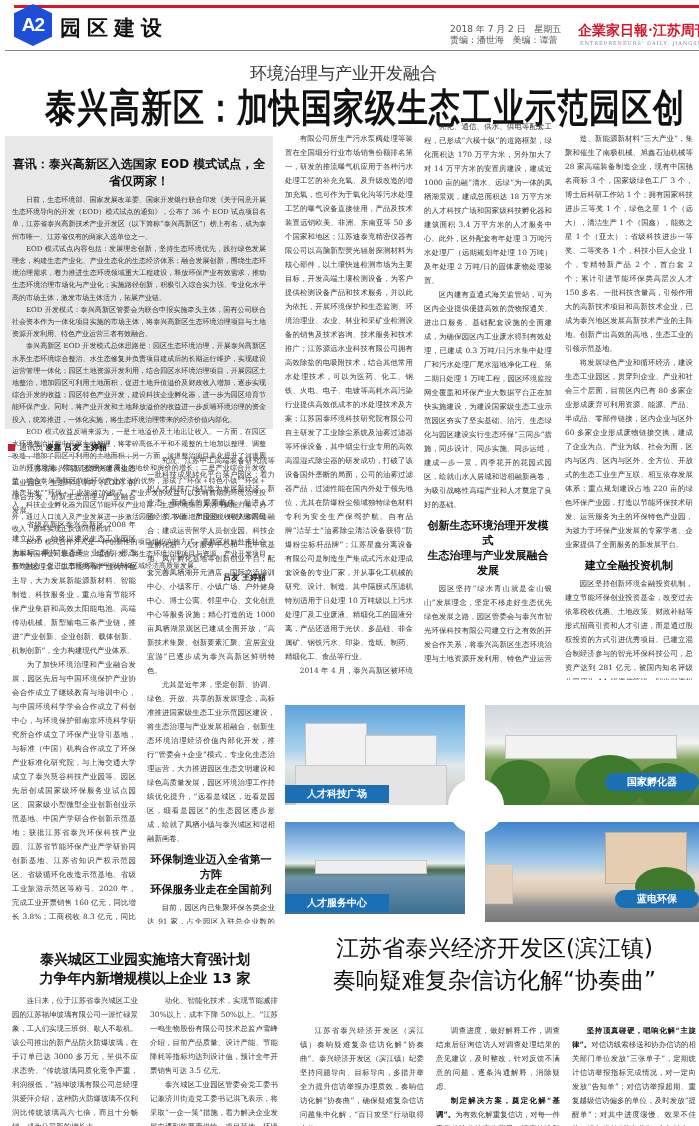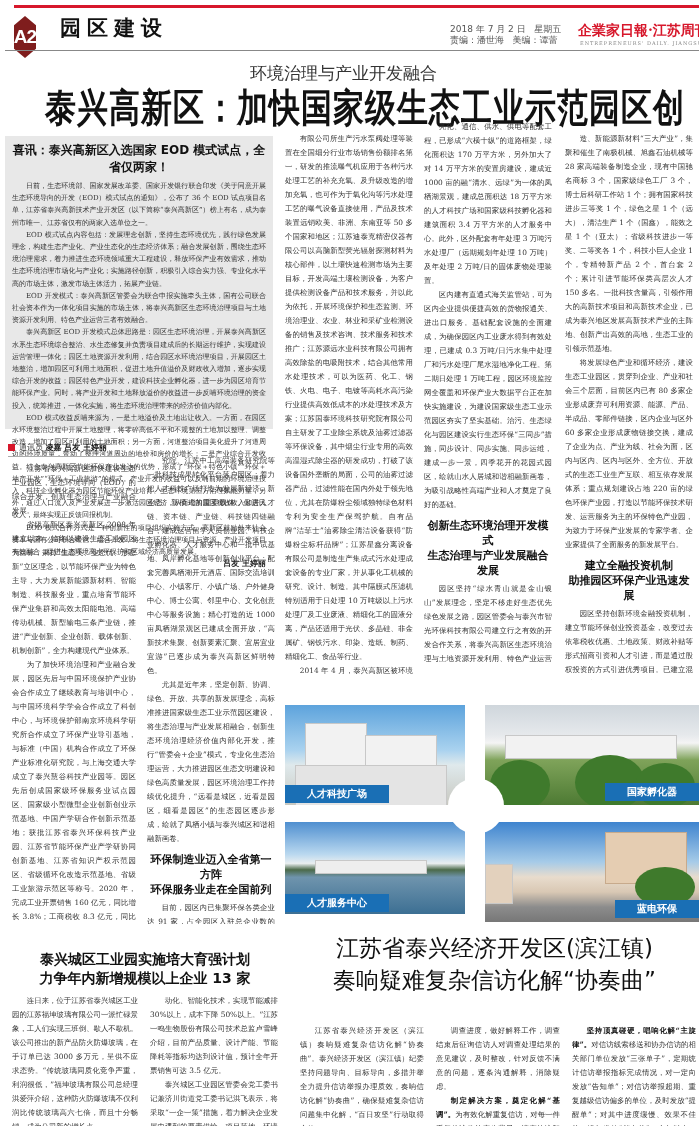--- a/index.html
+++ b/index.html
@@ -1,34 +1,34 @@
 <!DOCTYPE html>
 <html><head>
 <meta charset="utf-8">
 <style>
   html, body { margin: 0; padding: 0; background: #fff; }
   body { width: 699px; height: 1126px; position: relative; overflow: hidden;
          font-family: "DejaVu Serif", "Liberation Serif", serif; color: #222; }
   .abs { position: absolute; }
   
   .top-rule { left: 14px; top: 5px; width: 685px; height: 3px; background: #d7172b; }
-  .badge { left: 14px; top: 16px; width: 22px; height: 42px; background: #7f1d1d;
+  .badge { left: 14px; top: 4px; width: 38px; height: 42px; background: #1d4ed8;
            clip-path: polygon(50% 0, 100% 22%, 100% 78%, 50% 100%, 0 78%, 0 22%);
            color: #fff; font: bold 19px "Liberation Sans", sans-serif; display:flex; align-items:center; justify-content:center; letter-spacing:-1px; }
   .section-title { left: 60px; top: 14px; font: bold 21px "DejaVu Sans", sans-serif; letter-spacing: 6px; color: #111; }
   .date-line { left: 450px; top: 23px; font: 9px "DejaVu Sans", sans-serif; color: #555; white-space: pre; }
   .editor-line { left: 450px; top: 34px; font: 9px "DejaVu Sans", sans-serif; color: #555; white-space: pre; }
   .brand { left: 578px; top: 22px; font: bold 14px "DejaVu Serif", serif; color: #d7172b; white-space: nowrap; }
   .brand-en { left: 580px; top: 40px; font: 5px "DejaVu Serif", serif; color: #888; letter-spacing: 1px; white-space: nowrap; }
   .head-rule { left: 5px; top: 50px; width: 694px; height: 1px; background: #888; }
   
   .kicker { left: 250px; top: 62px; font: 17px "DejaVu Serif", serif; color: #333; }
   .headline { left: 45px; top: 82px; font: bold 31px "DejaVu Serif", serif; color: #111; letter-spacing: 1px; transform: scaleY(1.25); transform-origin: top left; }
   
-  .intro-box { left: 5px; top: 136px; width: 268px; height: 293px; background: #e8e8e8; padding: 6px 7px; box-sizing: border-box; }
+  .intro-box { left: 5px; top: 136px; width: 268px; height: 293px; background: #e8e8e8; padding: 20px 7px; box-sizing: border-box; }
   .intro-title { font: bold 12px "DejaVu Sans", sans-serif; text-align: center; color: #111; margin-bottom: 4px; }
   .intro-para { font: 7px "DejaVu Serif", serif; line-height: 12.2px; text-indent: 2em; margin: 0; color: #333; text-align: justify; }
   .intro-sig { font: bold 8px "DejaVu Sans", sans-serif; text-align: right; color: #222; }
   
   .byline { left: 8px; top: 442px; font: 8px "DejaVu Sans", sans-serif; color: #333; }
   .byline .sq { display:inline-block; width:7px; height:7px; background:#d7172b; margin-right:4px; vertical-align:-1px; }
   .byline b { color:#111; }
   .byline-rule { left: 8px; top: 456px; width: 126px; height: 1px; background: #aaa; }
   
   .col { font: 7.4px "DejaVu Serif", serif; line-height: 14px; color: #333; text-align: justify; overflow: hidden; }
@@ -43,21 +43,21 @@
   .photo { overflow: hidden; }
   .ph-sky { background: linear-gradient(#5da3dc 0%, #a9d2ef 45%, #dfe9ec 60%, #c8c8c0 100%); }
   .ph1 { left: 285px; top: 705px; width: 180px; height: 100px; }
   .ph2 { left: 485px; top: 705px; width: 214px; height: 100px; background: linear-gradient(#cfd6dc 0%, #e6e9ec 30%, #f4f4f4 38%, #7fa35a 55%, #4d7a33 100%); }
   .ph3 { left: 285px; top: 822px; width: 180px; height: 92px; background: linear-gradient(#4f8fd0 0%, #b9d8ef 35%, #e9eef0 45%, #4b6a4a 52%, #6f94ad 60%, #3c6f93 100%); }
   .ph4 { left: 485px; top: 822px; width: 214px; height: 100px; background: linear-gradient(#3e84cf 0%, #a6cbe8 40%, #e8dccd 55%, #d9c8b4 70%, #8c8c8c 85%, #777 100%); }
   .bldg { position:absolute; background:#f2f2f2; border:1px solid #c8c8c8; }
   .tree { position:absolute; background:#3f7a2c; border-radius:50%; }
   .cap { position: absolute; color: #fff; background: #1a6fb5; font: bold 10px "DejaVu Sans", sans-serif; padding: 2px 22px; }
   .cap-l { left: 0; bottom: 2px; }
-  .cap-r { right: 0; bottom: 4px; }
+  .cap-r { right: 0; bottom: 14px; border-radius: 9px; }
   .circle { left: 448px; top: 778px; width: 56px; height: 56px; background: #fff; border-radius: 50%; }
   
   .bl-title { left: 20px; top: 950px; width: 250px; text-align:center; font: bold 14px "DejaVu Sans", sans-serif; color: #111; line-height: 19px; }
   .bl1 { left: 12px; top: 994px; width: 126px; height: 132px; }
   .bl2 { left: 150px; top: 994px; width: 128px; height: 132px; }
   
   .br-title { left: 290px; top: 932px; width: 409px; text-align:center; font: 23px "DejaVu Sans", sans-serif; color: #111; line-height: 32px; }
   .br1 { left: 300px; top: 1024px; width: 124px; height: 102px; }
   .br2 { left: 436px; top: 1024px; width: 124px; height: 102px; }
   .br3 { left: 572px; top: 1024px; width: 124px; height: 102px; }
@@ -120,21 +120,20 @@
       <div>创新生态环境治理开发模式</div>
       <div>生态治理与产业发展融合发展</div>
     </div>
     <p>园区坚持“绿水青山就是金山银山”发展理念，坚定不移走好生态优先绿色发展之路，园区管委会与泰兴市智光环保科技有限公司建立行之有效的开发合作关系，将泰兴高新区生态环境治理与土地资源开发利用、特色产业运营三者有效融合。由泰兴市智光环保科技有限公司这一市场主体系统开展园区水生态环境治理，长期运行维护，土地整治以及关联产业一体化开发。通过环境综合整治和生态修复保护，促进土地升值溢价，进而增强生态环保投入的内生动力。</p>
   </div>
 <div class="abs col c5">
     <p>造、新能源新材料“三大产业”，集聚和催生了南极机械、旭鑫石油机械等 28 家高端装备制造企业，现有中国驰名商标 3 个，国家级绿色工厂 3 个，博士后科研工作站 1 个；拥有国家科技进步三等奖 1 个，绿色之星 1 个（远大），清洁生产 1 个（国鑫），能效之星 1 个（亚太）；省级科技进步一等奖、二等奖各 1 个，科技小巨人企业 1 个，专精特新产品 2 个，首台套 2 个；累计引进节能环保类高层次人才 150 多名。一批科技含量高，引领作用大的高新技术项目和高新技术企业，已成为泰兴地区发展高新技术产业的主阵地、创新产出高效的高地，生态工业的引领示范基地。</p>
     <p>将发展绿色产业和循环经济，建设生态工业园区，贯穿到企业、产业和社会三个层面，目前区内已有 80 多家企业形成废弃可利用资源、能源、产品、半成品、零部件链接，区内企业与区外 60 多家企业形成废物链接交换，建成了企业为点、产业为线、社会为面，区内与区内、区内与区外、全方位、开放式的生态工业生产互联、相互依存发展体系；重点规划建设占地 220 亩的绿色环保产业园，打造以节能环保技术研发、运营服务为主的环保特色产业园，为致力于环保产业发展的专家学者、企业家提供了全面服务的新发展平台。</p>
     <div class="sub">
       <div>建立全融投资机制</div>
-      <div>助推园区环保产业迅速发展</div>
     </div>
     <p>园区坚持创新环境金融投资机制，建立节能环保创业投资基金，改变过去依靠税收优惠、土地政策、财政补贴等形式招商引资和人才引进，而是通过股权投资的方式引进优秀项目。已建立混合制经济参与的智光环保科技公司，总资产达到 281 亿元，被国内知名评级公司评为 AA 级资信等级。智光融资担保公司获得省批准挂牌运营，苏科贷专项贷款资格获省授权运营，创投公司进入实质性运作，为顺利实施节能环保产业和环保服务业大项目生态工业园区和生态环境导向的开发（EOD）试点项目建设提供了资金保障。</p>
   </div>
 
 <div class="abs photo ph-sky ph1">
   <div class="bldg" style="left:20px;top:18px;width:60px;height:60px;"></div>
   <div class="bldg" style="left:80px;top:30px;width:70px;height:50px;"></div>
   <div class="bldg" style="left:10px;top:60px;width:150px;height:40px;background:#e4e4e4;"></div>
   <span class="cap cap-l">人才科技广场</span>
 </div>

